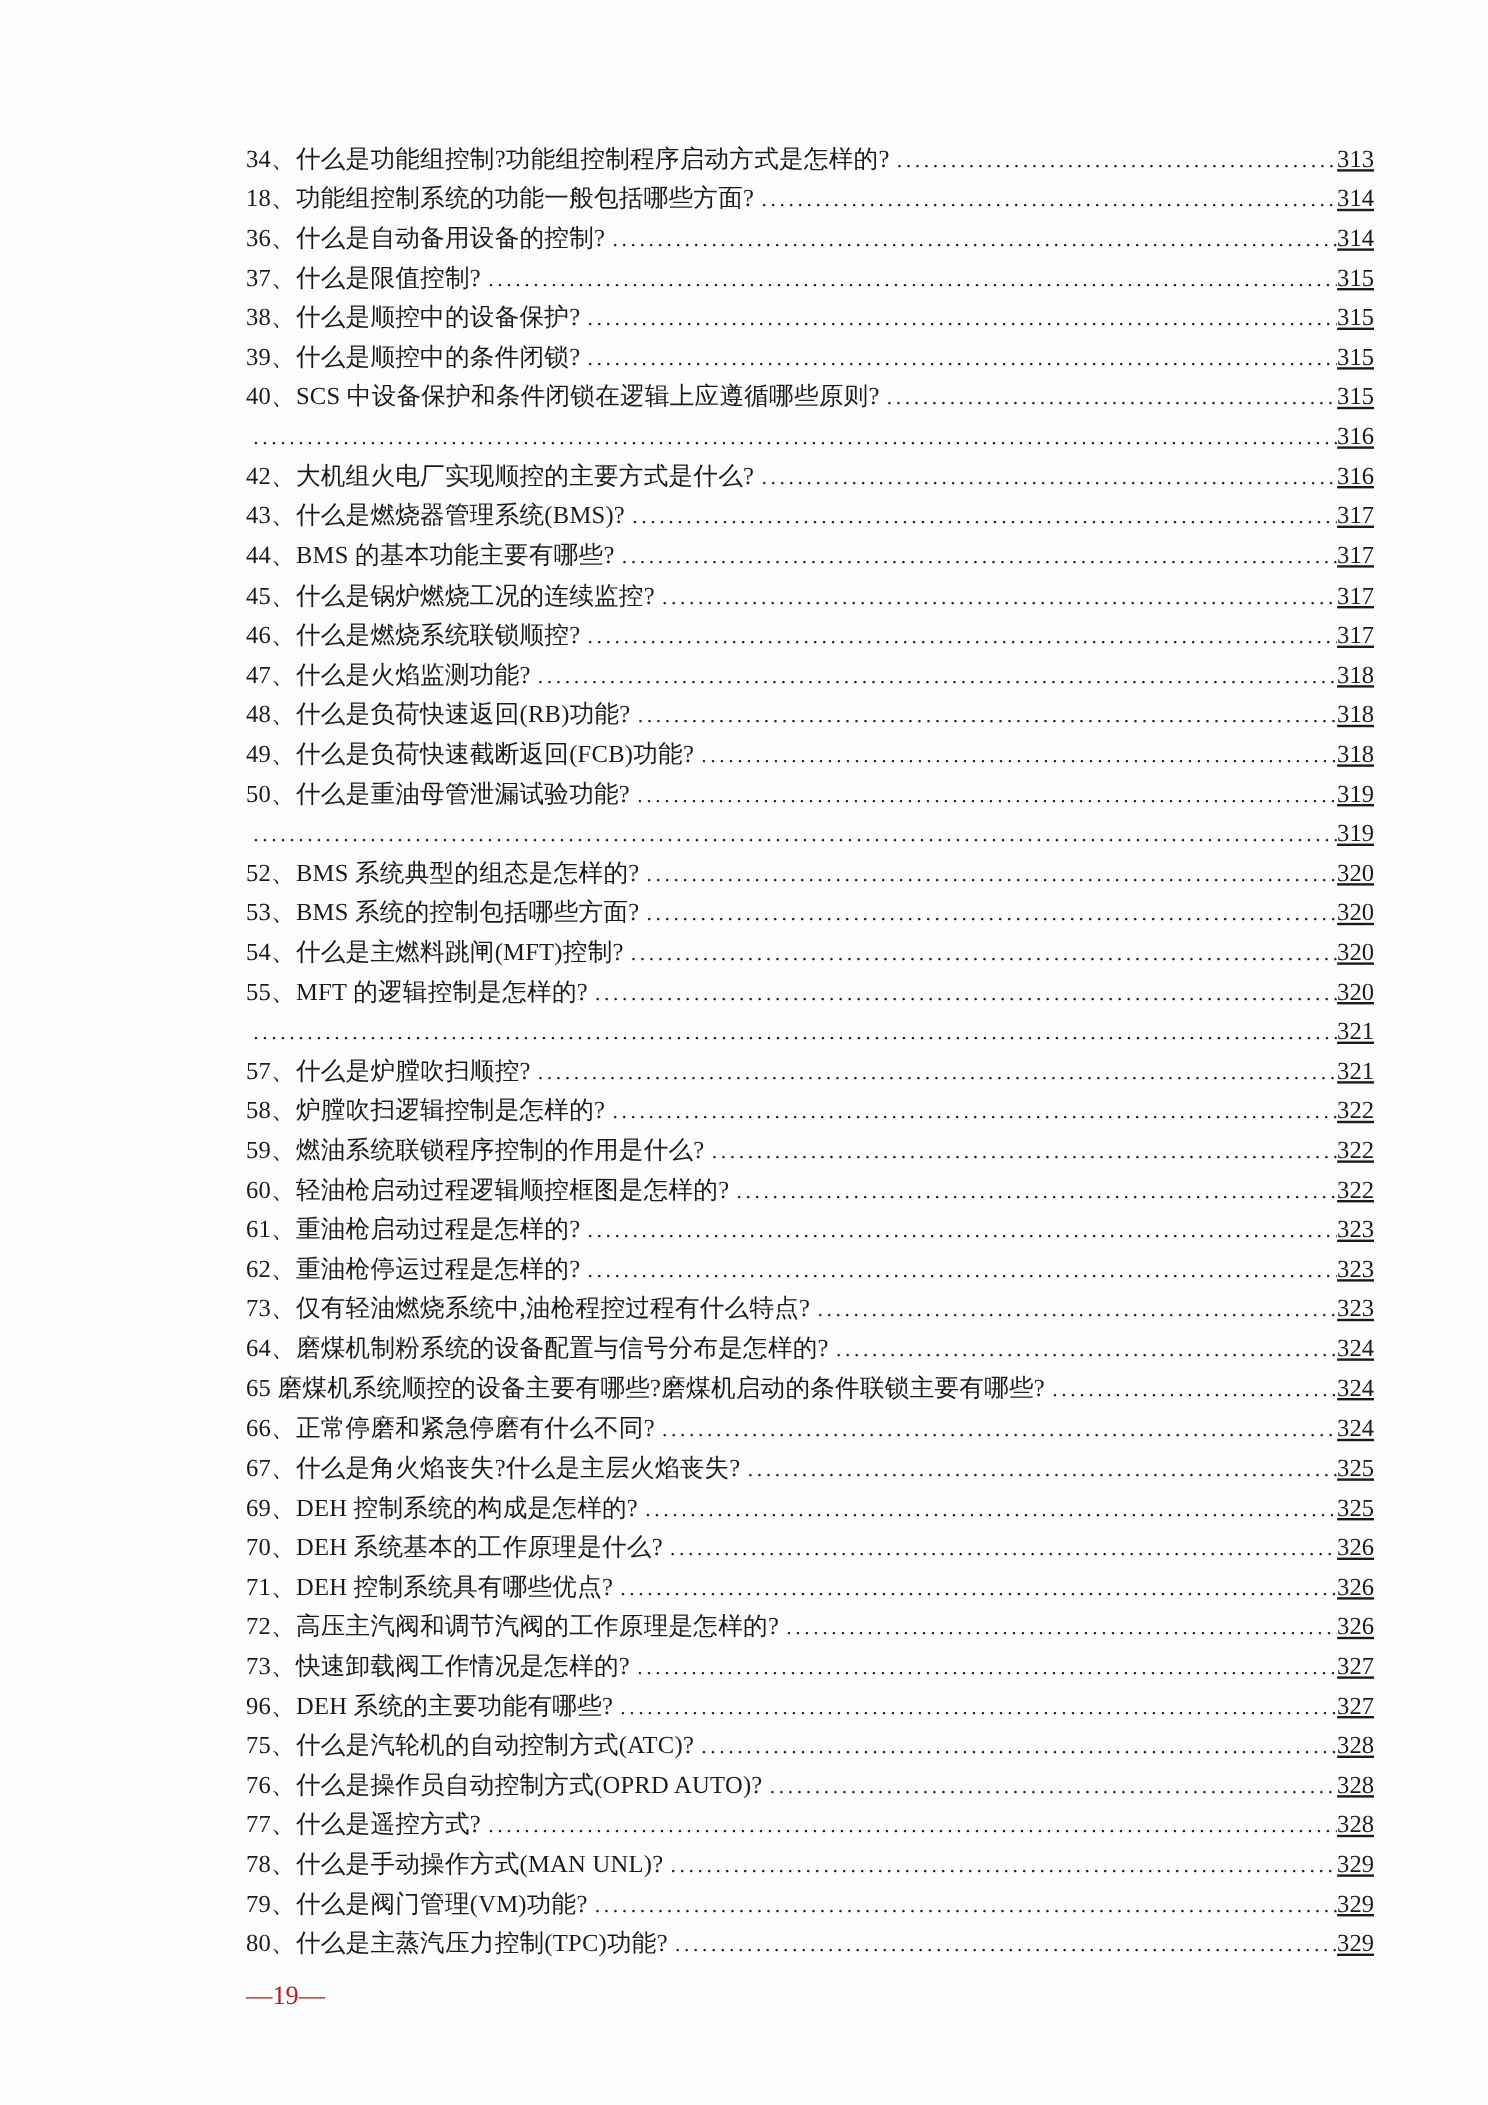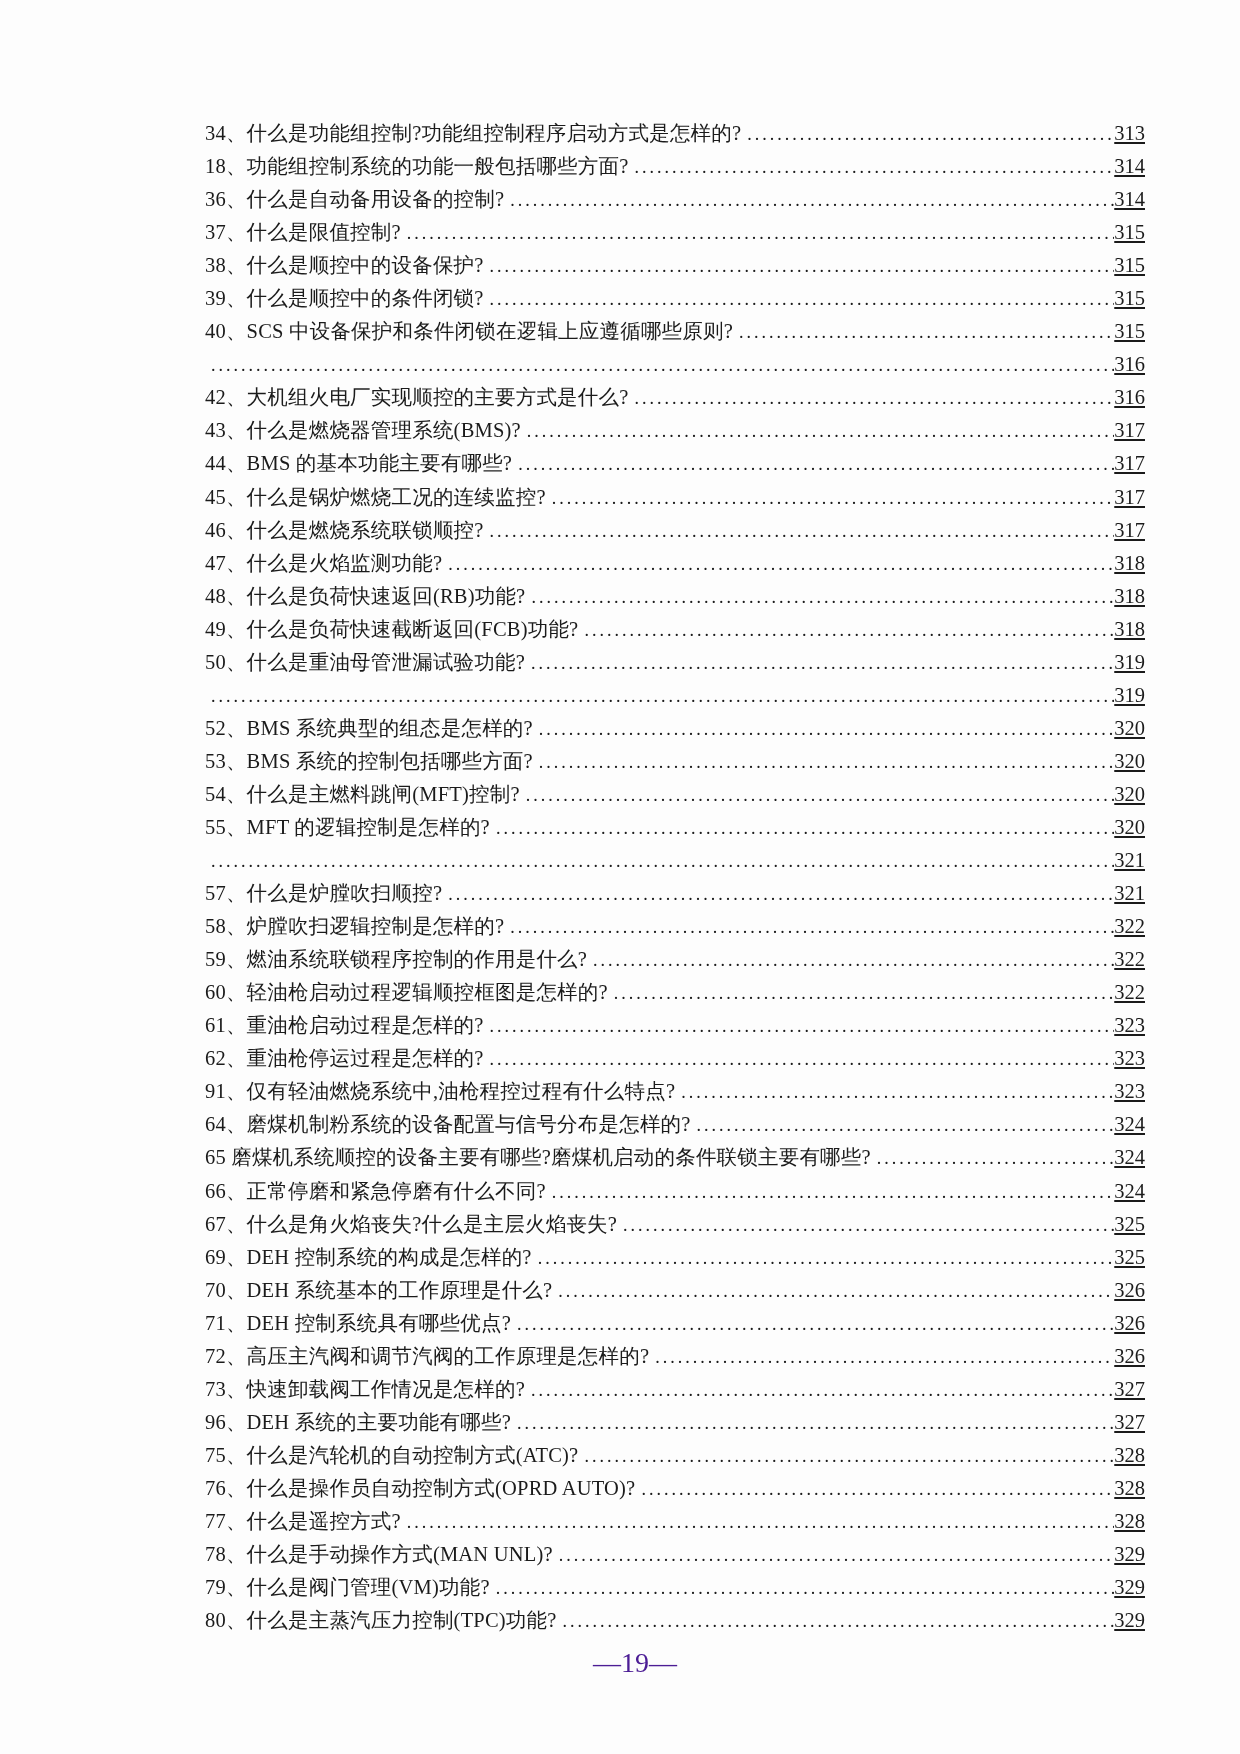--- a/index.html
+++ b/index.html
@@ -47,24 +47,23 @@
   .toc-pagenum{
     flex:0 0 auto;
     font-size:20.5px;
     text-decoration:underline;
   }
   .page-footer{
     position:absolute;
     top:1632px;
     left:205px;
     width:860px;
-    text-align:center;
-    font-size:28px;
+    font-size:22px;
     line-height:30px;
-    color:#4c1d95;
+    color:#b91c1c;
   }
 </style>
 </head>
 <body>
 
 <div class="page">
   <main class="toc">
       <div class="toc-row">
         <span class="toc-title">34、什么是功能组控制?功能组控制程序启动方式是怎样的?</span>
         <span class="toc-leader"></span>
@@ -201,21 +200,21 @@
         <span class="toc-title">61、重油枪启动过程是怎样的?</span>
         <span class="toc-leader"></span>
         <span class="toc-pagenum">323</span>
       </div>
       <div class="toc-row">
         <span class="toc-title">62、重油枪停运过程是怎样的?</span>
         <span class="toc-leader"></span>
         <span class="toc-pagenum">323</span>
       </div>
       <div class="toc-row">
-        <span class="toc-title">91、仅有轻油燃烧系统中,油枪程控过程有什么特点?</span>
+        <span class="toc-title">73、仅有轻油燃烧系统中,油枪程控过程有什么特点?</span>
         <span class="toc-leader"></span>
         <span class="toc-pagenum">323</span>
       </div>
       <div class="toc-row">
         <span class="toc-title">64、磨煤机制粉系统的设备配置与信号分布是怎样的?</span>
         <span class="toc-leader"></span>
         <span class="toc-pagenum">324</span>
       </div>
       <div class="toc-row">
         <span class="toc-title">65 磨煤机系统顺控的设备主要有哪些?磨煤机启动的条件联锁主要有哪些?</span>

